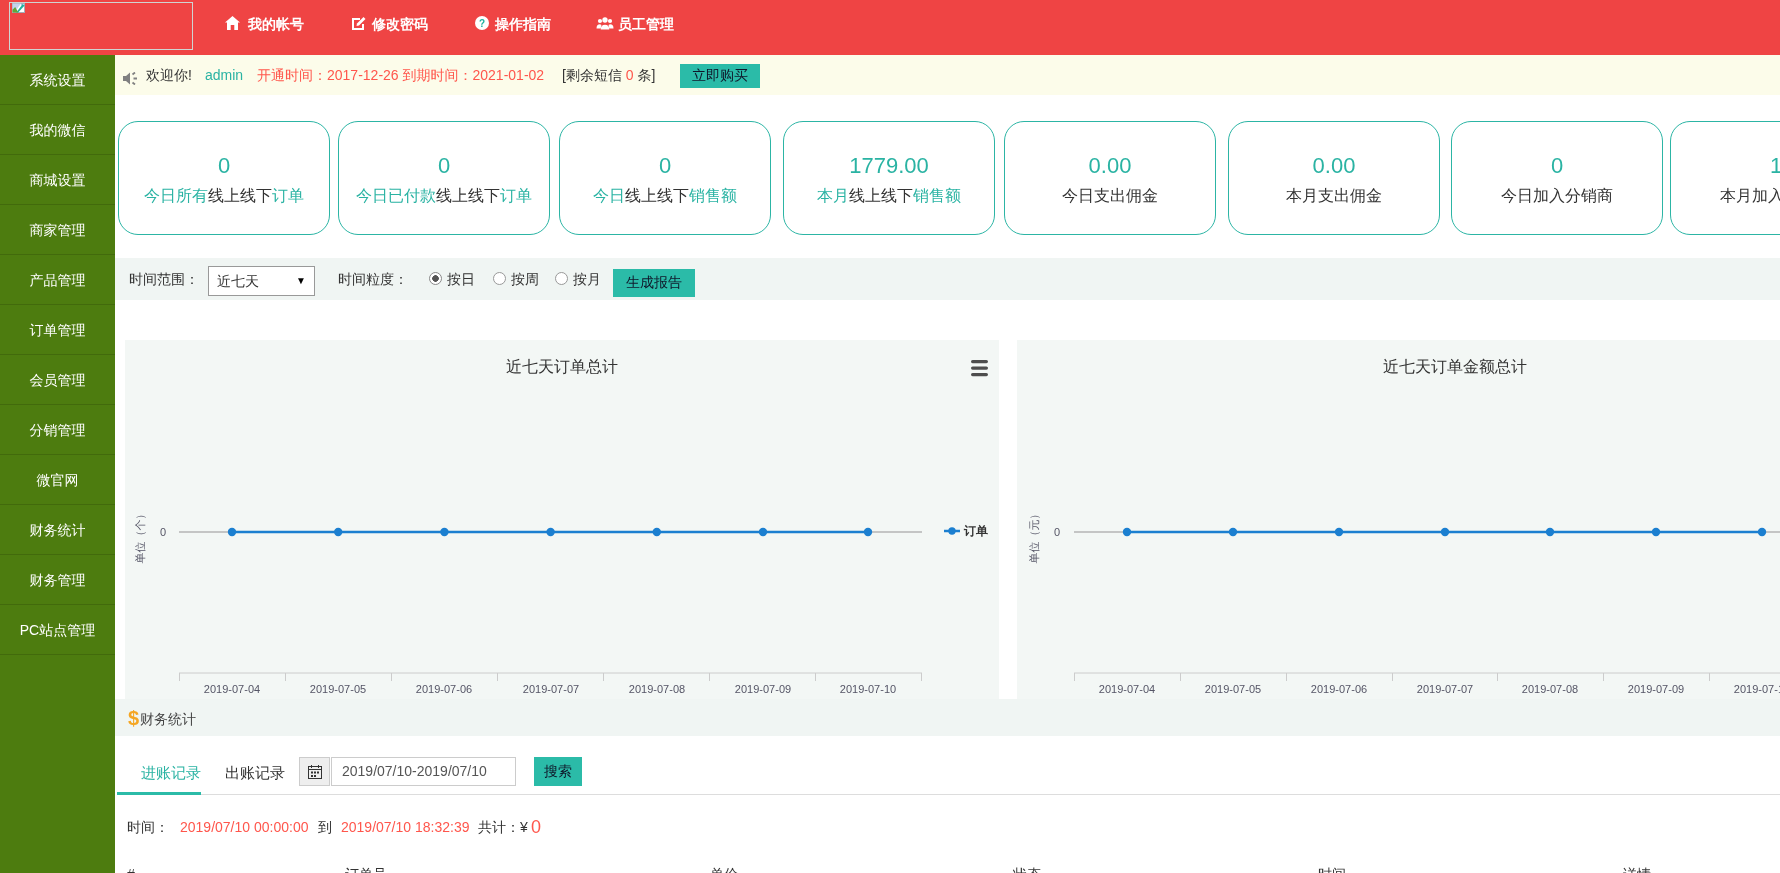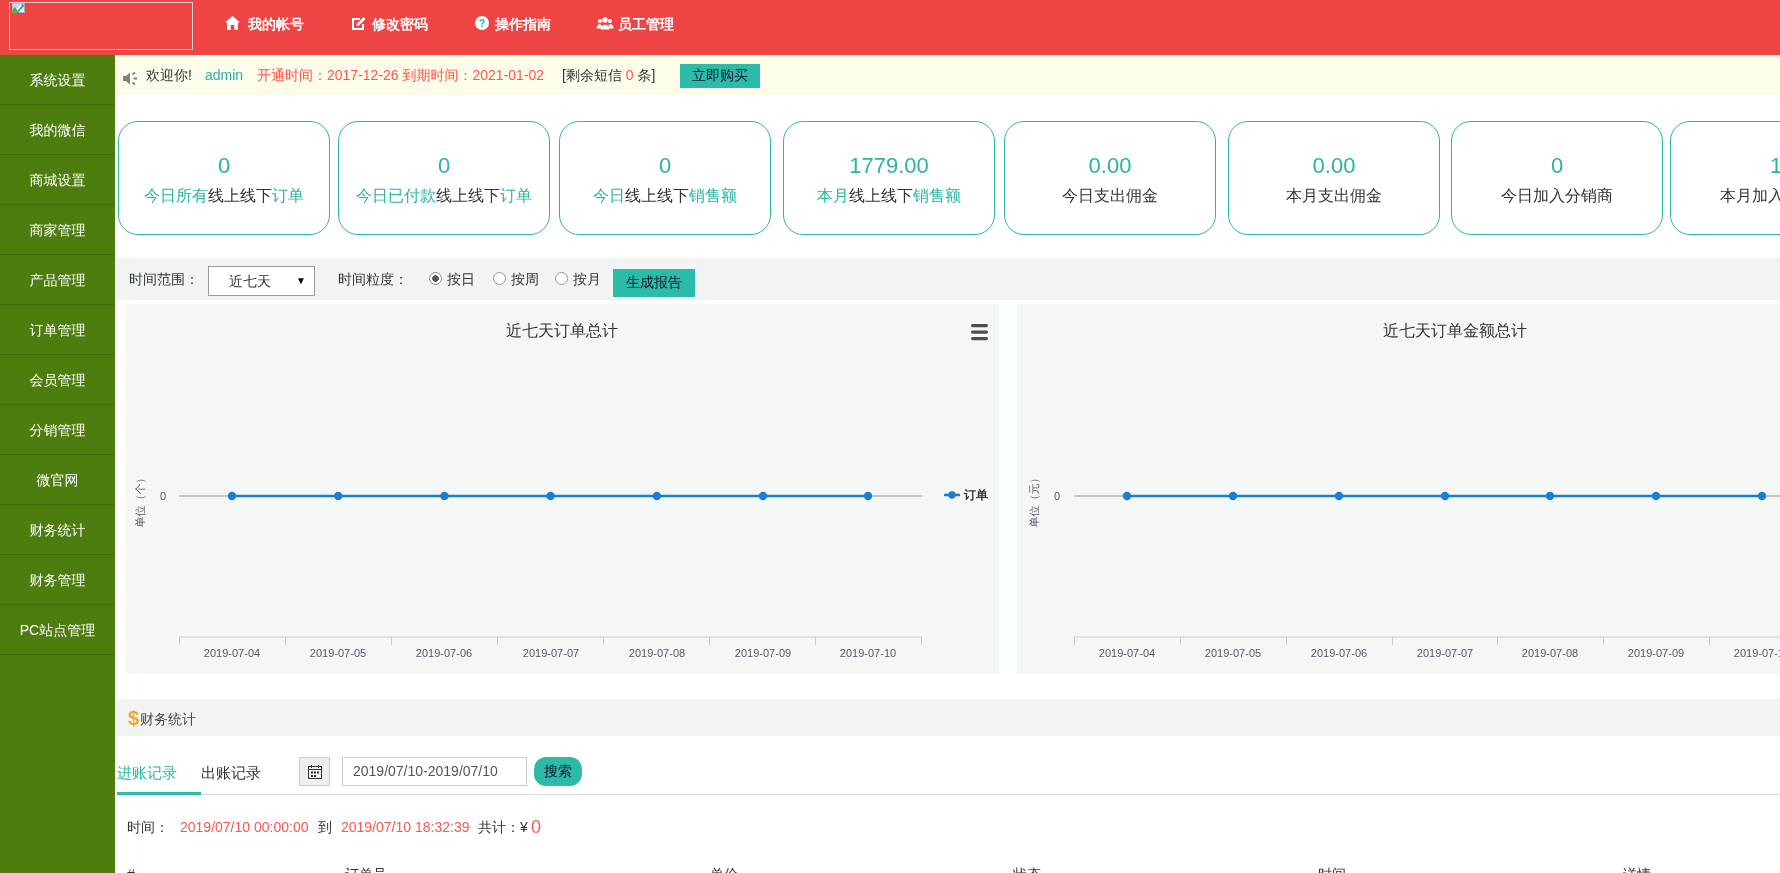--- a/index.html
+++ b/index.html
@@ -14,24 +14,24 @@
 .sitem{height:50px;line-height:50px;text-align:center;color:#fff;font-size:14px;border-bottom:1px solid rgba(0,0,0,.14)}
 .welcome{position:absolute;left:115px;top:55px;width:1665px;height:40px;background:#fcfcea;font-size:14px;color:#333}
 .red{color:#ff564c}
 .card{position:absolute;top:121px;width:212px;height:114px;border:1px solid #2cb5a5;border-radius:20px;background:#fff;text-align:center}
 .card .num{font-size:22px;color:#2ab3a3;margin-top:32px;line-height:24px}
 .card .lbl{font-size:16px;color:#333;margin-top:8px}
 .filter{position:absolute;left:115px;top:258px;width:1665px;height:42px;background:#f0f5f3;font-size:14px;color:#333}
 .radio{display:inline-block;width:13px;height:13px;border:1px solid #999;border-radius:50%;background:#fff;vertical-align:-2px}
 .radio.on{border-color:#8a8a8a;background:radial-gradient(circle,#555 0 3px,#fff 3.6px)}
 .btn{background:#2bbba8;color:#0f172a;border:none}
-.chartcard{position:absolute;top:304px;height:370px;background:#f3f7f5;overflow:hidden}
+.chartcard{position:absolute;top:340px;height:370px;background:#f3f7f5;overflow:hidden}
 .finbar{position:absolute;left:115px;top:699px;width:1665px;height:37px;background:#f0f5f3}
 .tabline{position:absolute;left:117px;top:794px;width:1663px;height:1px;background:#ddd}
-.tab{position:absolute;top:750px;height:45px;line-height:45px;width:84px;text-align:left;font-size:15px}
+.tab{position:absolute;top:750px;height:45px;line-height:45px;width:84px;text-align:right;font-size:15px}
 .dwidget{position:absolute;top:757px;height:29px;border:1px solid #ccc;background:#fff}
 .th{position:absolute;top:866px;font-size:14px;color:#333}
 </style>
 </head>
 <body>
 
 <div class="topbar">
  <div class="logo">
   <svg width="13" height="10" style="position:absolute;left:2px;top:0" viewBox="0 0 13 10">
    <rect x="0.5" y="0.5" width="12" height="9" fill="#fff" stroke="#a3aeba"></rect>
@@ -121,21 +121,21 @@
     <div class="num">0</div>
     <div class="lbl">今日加入分销商</div>
   </div>
 <div class="card" style="left:1670px">
     <div class="num">1</div>
     <div class="lbl">本月加入分销商</div>
   </div>
 
 <div class="filter">
  <span class="abs" style="left:14px;top:13px">时间范围：</span>
- <span class="abs" style="left:93px;top:8px;width:107px;height:30px;border:1px solid #999;background:#fff;line-height:28px;padding-left:20px">近七天<span style="position:absolute;right:8px;font-size:10px;color:#000">▼</span></span>
+ <span class="abs" style="left:93px;top:8px;width:107px;height:30px;border:1px solid #999;background:#fff;line-height:28px;padding-left:8px">近七天<span style="position:absolute;right:8px;font-size:10px;color:#000">▼</span></span>
  <span class="abs" style="left:223px;top:13px">时间粒度：</span>
  <span class="radio on abs" style="left:314px;top:14px"></span>
  <span class="abs" style="left:332px;top:13px">按日</span>
  <span class="radio abs" style="left:378px;top:14px"></span>
  <span class="abs" style="left:396px;top:13px">按周</span>
  <span class="radio abs" style="left:440px;top:14px"></span>
  <span class="abs" style="left:458px;top:13px">按月</span>
  <button class="btn abs" style="left:498px;top:11px;width:82px;height:28px;font-size:14px">生成报告</button>
 </div>
 
@@ -234,22 +234,22 @@
       <line x1="3.5" y1="0" x2="3.5" y2="3" stroke="#333"></line>
       <line x1="10.5" y1="0" x2="10.5" y2="3" stroke="#333"></line>
       <line x1="0.5" y1="4.5" x2="13.5" y2="4.5" stroke="#333"></line>
       <rect x="3" y="6.5" width="2" height="2" fill="#333"></rect>
       <rect x="6" y="6.5" width="2" height="2" fill="#333"></rect>
       <rect x="9" y="6.5" width="2" height="2" fill="#333"></rect>
       <rect x="3" y="10" width="2" height="2" fill="#333"></rect>
       <rect x="6" y="10" width="2" height="2" fill="#333"></rect>
     </svg>
 </div>
-<div class="dwidget" style="left:342px;width:185px;line-height:27px;padding-left:10px;font-size:14px;color:#555">2019/07/10-2019/07/10</div>
-<button class="btn abs" style="left:534px;top:757px;width:48px;height:29px;font-size:14px;border-radius:12px">搜索</button>
+<div class="dwidget" style="left:331px;width:185px;line-height:27px;padding-left:10px;font-size:14px;color:#555">2019/07/10-2019/07/10</div>
+<button class="btn abs" style="left:534px;top:757px;width:48px;height:29px;font-size:14px;border-radius:0">搜索</button>
 <div class="abs" style="top:819px;left:0;width:1780px;height:20px;font-size:14px;color:#333">
  <span class="abs" style="left:127px">时间：</span>
  <span class="abs red" style="left:180px">2019/07/10 00:00:00</span>
  <span class="abs" style="left:318px">到</span>
  <span class="abs red" style="left:341px">2019/07/10 18:32:39</span>
  <span class="abs" style="left:478px">共计：¥</span>
  <span class="abs red" style="left:531px;font-size:18px;top:-2px">0</span>
 </div>
 <div class="th" style="left:127px;top:866px">#</div>
 <div class="th" style="left:345px">订单号</div>

